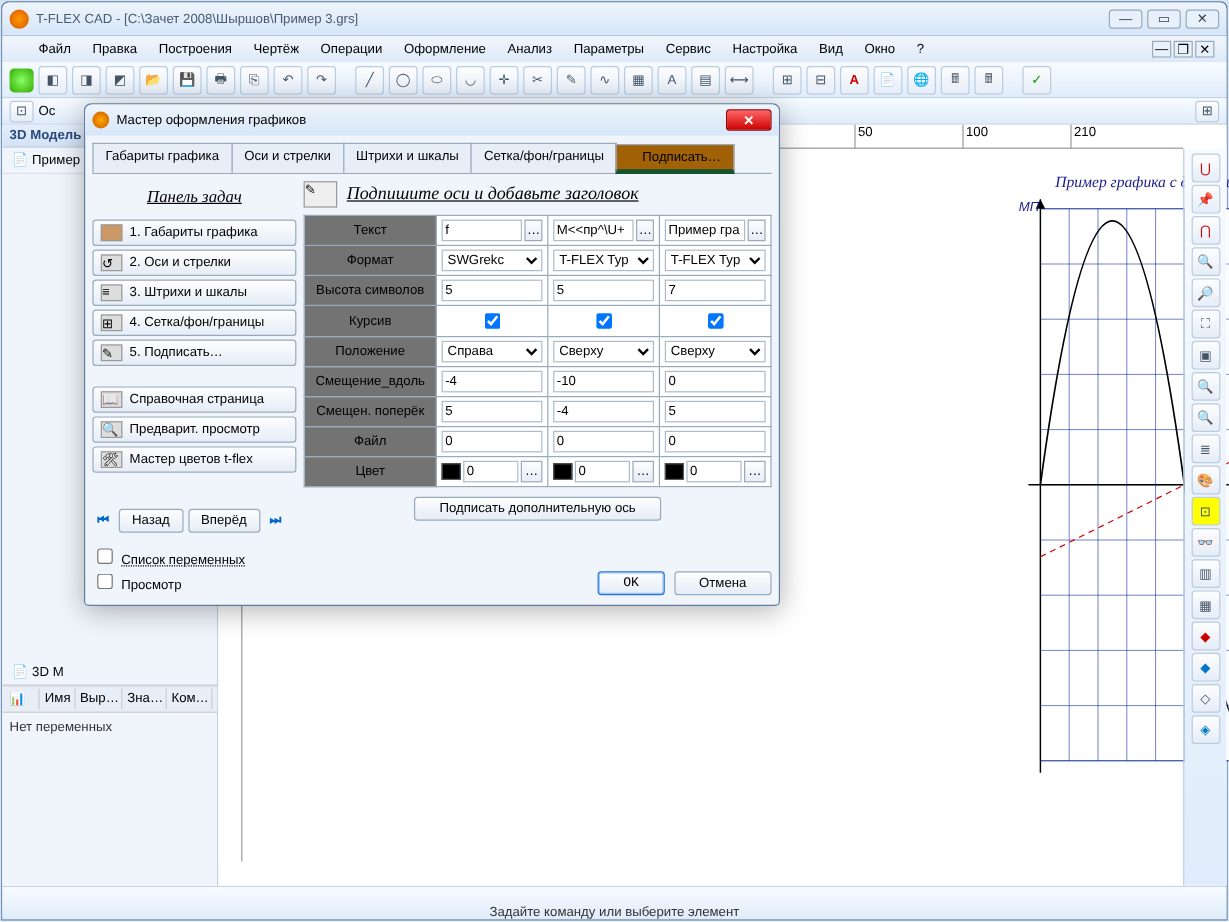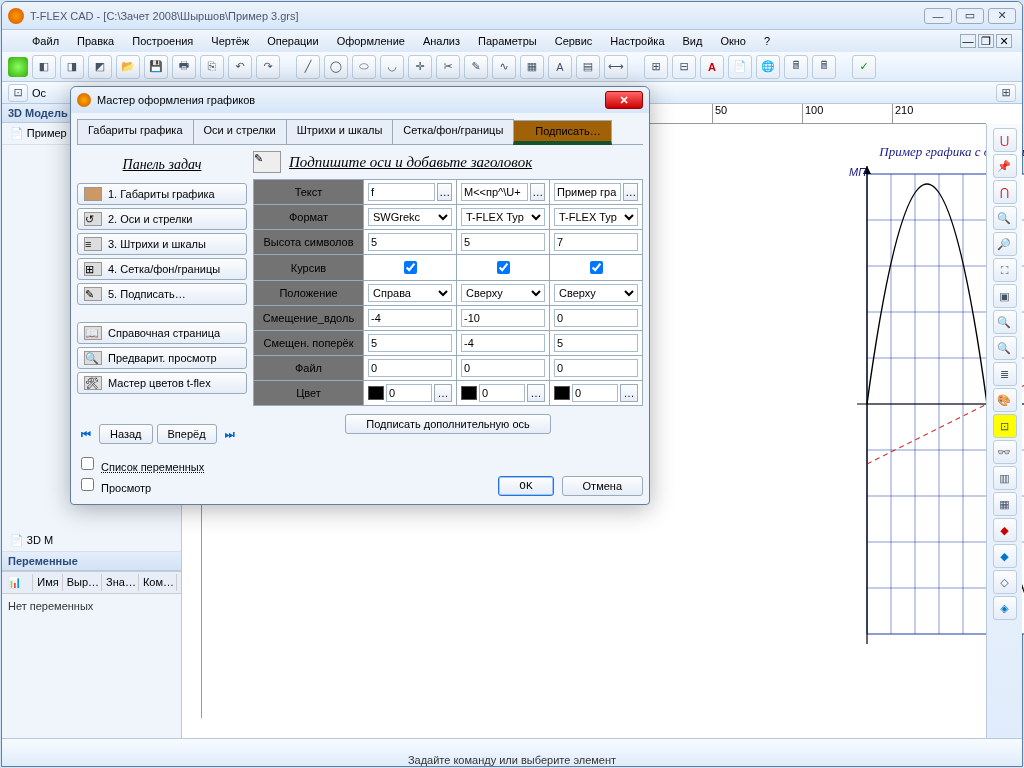--- a/index.html
+++ b/index.html
@@ -148,21 +148,20 @@
     <div style="flex:1"></div>
     <div class="tbbtn" style="width:20px;height:18px">⊞</div>
   </div>
 
   <div class="content">
     <div class="left-panel">
       <div class="lp-header">3D Модель</div>
       <div class="lp-tab">📄 <span>Пример</span></div>
       <div style="flex:1"></div>
       <div class="lp-tab">📄 <span>3D М</span></div>
-      <div class="lp-header">Переменные</div>
       <div class="vars-header">
         <span>📊</span>
         <span>Имя</span>
         <span>Выр…</span>
         <span>Зна…</span>
         <span>Ком…</span>
       </div>
       <div class="vars-empty">Нет переменных</div>
       <div style="height:120px"></div>
     </div>

